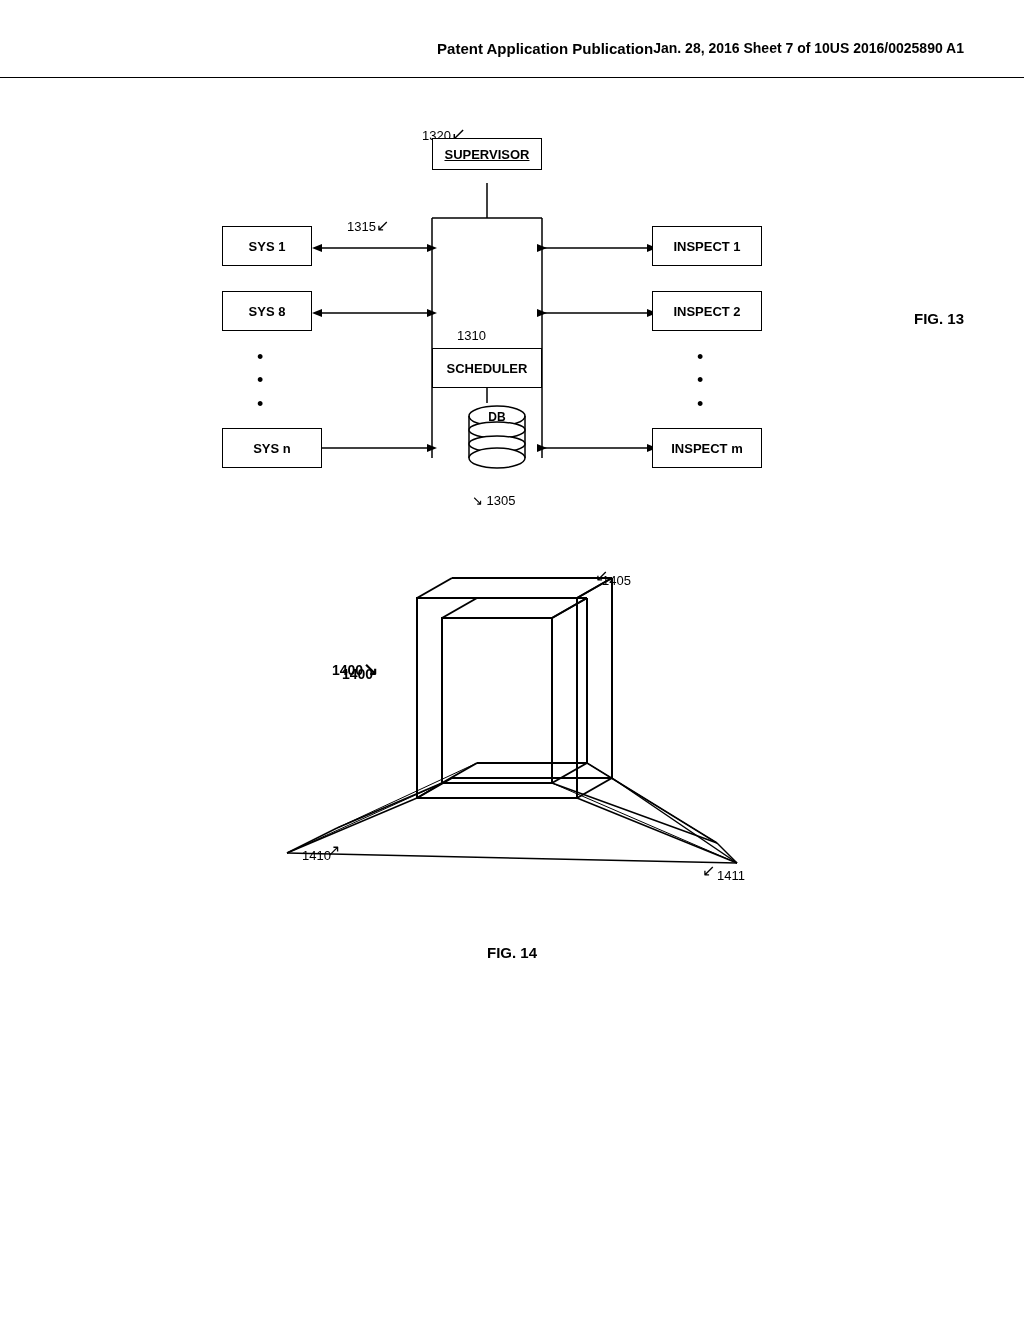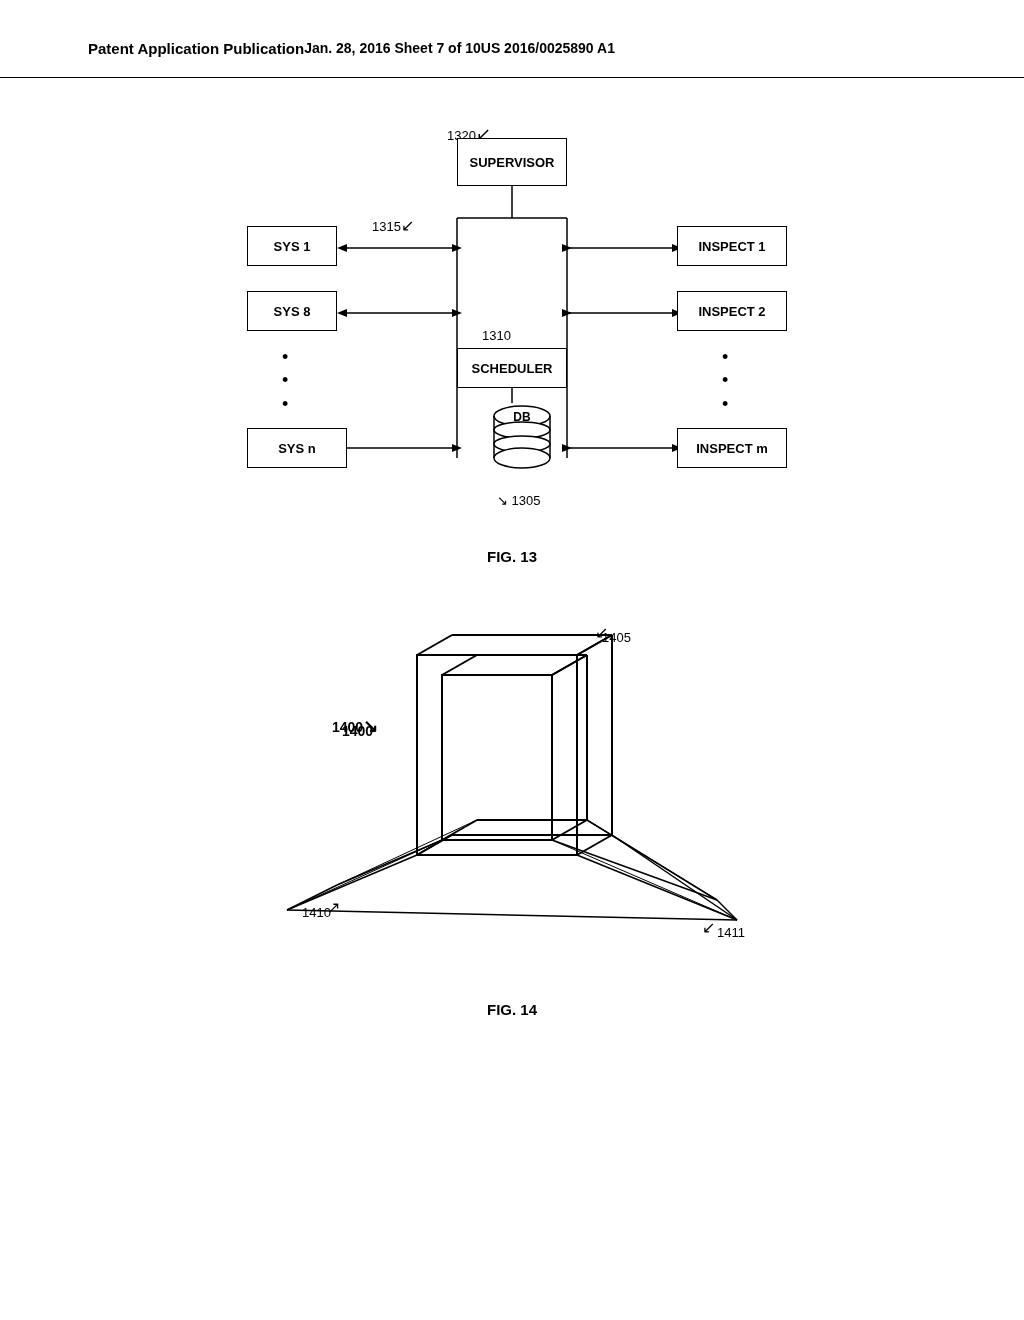--- a/index.html
+++ b/index.html
@@ -13,21 +13,21 @@
     }
     .page {
       width: 1024px;
       min-height: 1320px;
       background: #fff;
       padding: 0;
       position: relative;
     }
     .header {
       display: flex;
-      justify-content: flex-start;
+      justify-content: flex-end;
       padding: 40px 60px 20px 88px;
       font-size: 14px;
       font-weight: bold;
       border-bottom: 1px solid #000;
     }
     .header-left {
       font-size: 15px;
       font-weight: bold;
     }
     .header-center {
@@ -35,21 +35,21 @@
     }
     .header-right {
       font-size: 14px;
     }
     .content {
       padding: 40px 60px;
     }
     
     .fig13-container {
       display: flex;
-      flex-direction: column;
+      flex-direction: row;
       align-items: center;
       margin-bottom: 20px;
     }
     .fig13-diagram {
       position: relative;
       width: 650px;
       height: 420px;
       margin: 0 auto;
     }
     .box {
@@ -134,21 +134,21 @@
           <polygon points="160,326 150,330 160,334" fill="#000"></polygon>
 
           <polygon points="375,126 385,130 375,134" fill="#000"></polygon>
           <polygon points="375,191 385,195 375,199" fill="#000"></polygon>
           <polygon points="375,326 385,330 375,334" fill="#000"></polygon>
 
           <line x1="325" y1="265" x2="325" y2="285" stroke="#000" stroke-width="1.5"></line>
         </svg>
 
         <div style="position:absolute; left:260px; top:5px; font-size:13px;">1320<span style="font-size:18px;">↙</span></div>
-        <div class="box" style="left:270px; top:20px; width:110px; height:48px;">SUPERVISOR</div>
+        <div class="box" style="left:270px; top:20px; width:110px; height:32px;text-decoration:underline;">SUPERVISOR</div>
 
         <div style="position:absolute; left:185px; top:98px; font-size:13px;">1315<span style="font-size:16px;">↙</span></div>
 
         <div class="box" style="left:60px; top:108px; width:90px; height:40px;">SYS 1</div>
         <div class="box" style="left:60px; top:173px; width:90px; height:40px;">SYS 8</div>
         <div class="box" style="left:60px; top:310px; width:100px; height:40px;">SYS n</div>
 
         <div style="position:absolute; left:95px; top:228px; font-size:18px; line-height:1.3; text-align:center;">•<br>•<br>•</div>
 
         <div class="box" style="left:270px; top:230px; width:110px; height:40px;">SCHEDULER</div>

